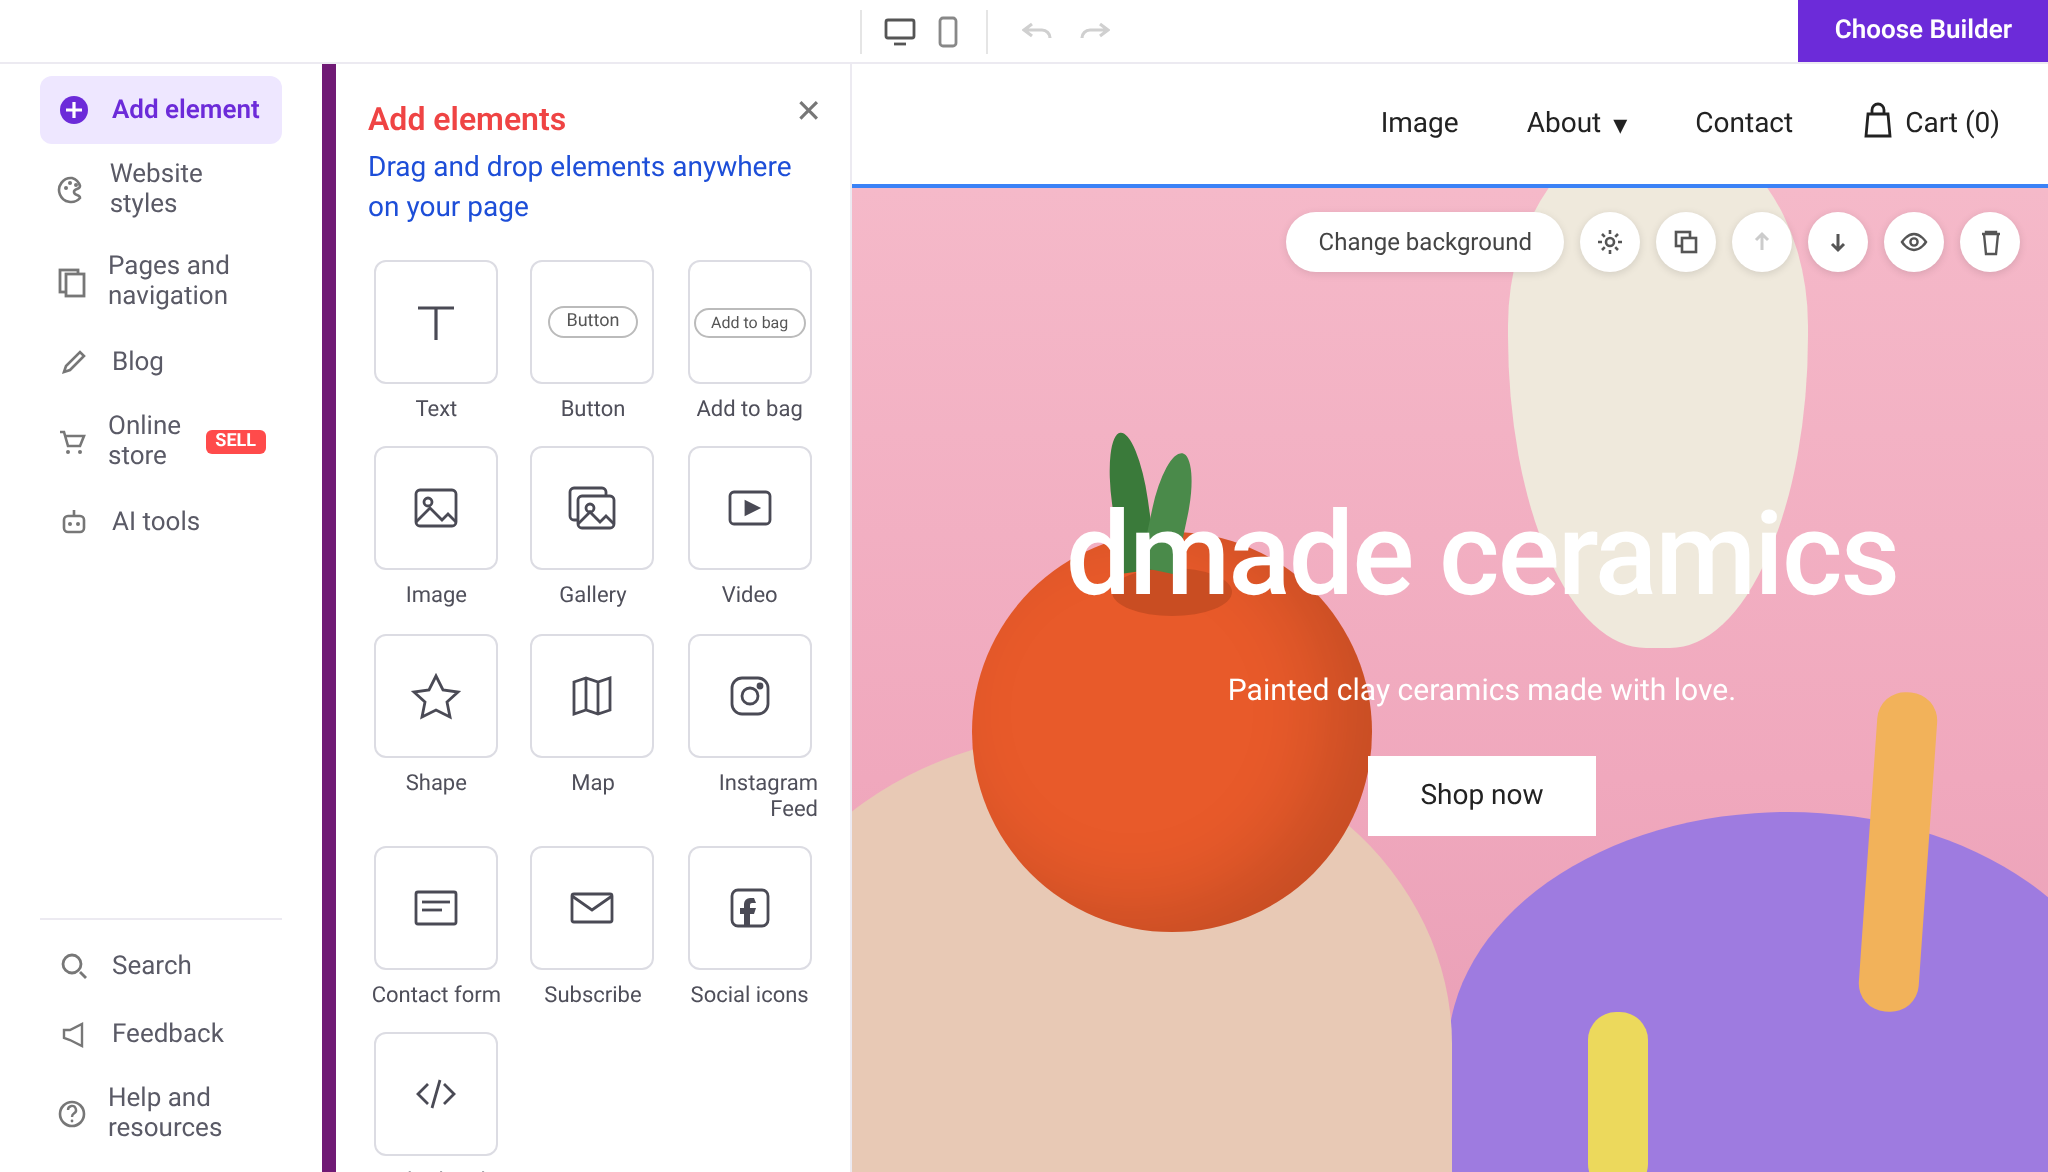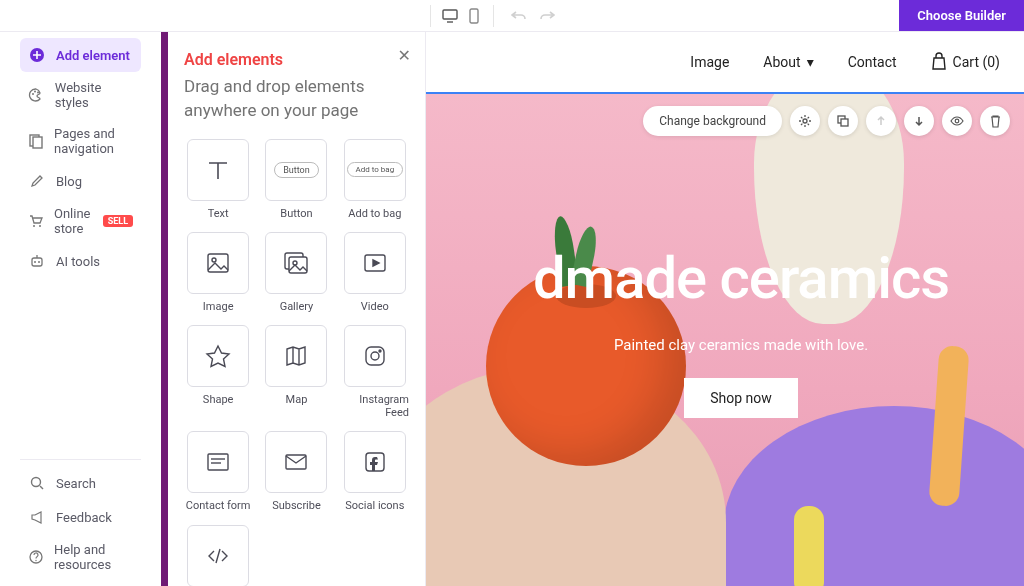--- a/index.html
+++ b/index.html
@@ -24,21 +24,21 @@
   .side-item { display:flex; align-items:center; gap:10px; padding:8px 8px; font-size:13px; color:#5a5a66; cursor:pointer; border-radius:6px;}
   .side-item.active { background:#eee7ff; color:#6c2bd9; font-weight:600;}
   .side-item .ico { width:18px; height:18px; display:flex; align-items:center; justify-content:center; color:inherit;}
   .side-item.active .ico { color:#6c2bd9; }
   .sell-badge { margin-left:auto; background:#ff4b4b; color:#fff; font-size:9px; font-weight:700; padding:1px 5px; border-radius:3px;}
   .sidebar-bottom { margin-top:auto; border-top:1px solid #eceaf1; padding-top:6px;}
 
   
   .panel { width:258px; border-right:1px solid #eceaf1; position:relative; padding:18px 16px 10px 16px; overflow-y:auto;}
   .panel h2 { font-size:16px; font-weight:600; color:#ef4444; }
-  .panel .sub { font-size:17px; color:#737373; margin-top:6px; line-height:1.4; }
+  .panel .sub { font-size:14px; color:#1d4ed8; margin-top:6px; line-height:1.4; }
   .panel .close { position:absolute; top:14px; right:14px; font-size:16px; color:#777; cursor:pointer;}
   .grid { display:grid; grid-template-columns: repeat(3, 1fr); gap:12px 10px; margin-top:16px;}
   .tile { display:flex; flex-direction:column; align-items:center; gap:6px; cursor:grab;}
   .tile .box { width:62px; height:62px; border:1px solid #dcdce3; border-radius:6px; display:flex; align-items:center; justify-content:center; background:#fff;}
   .tile .lbl { font-size:11px; color:#4f4f5a; text-align:right; line-height:1.2;}
   .tile svg { stroke:#4a4a55; stroke-width:1.4; fill:none;}
   .pill { border:1px solid #bbb; border-radius:10px; font-size:9px; padding:2px 8px; color:#555;}
 
   
   .canvas { flex:1; position:relative; overflow:hidden; background:#fff;}

